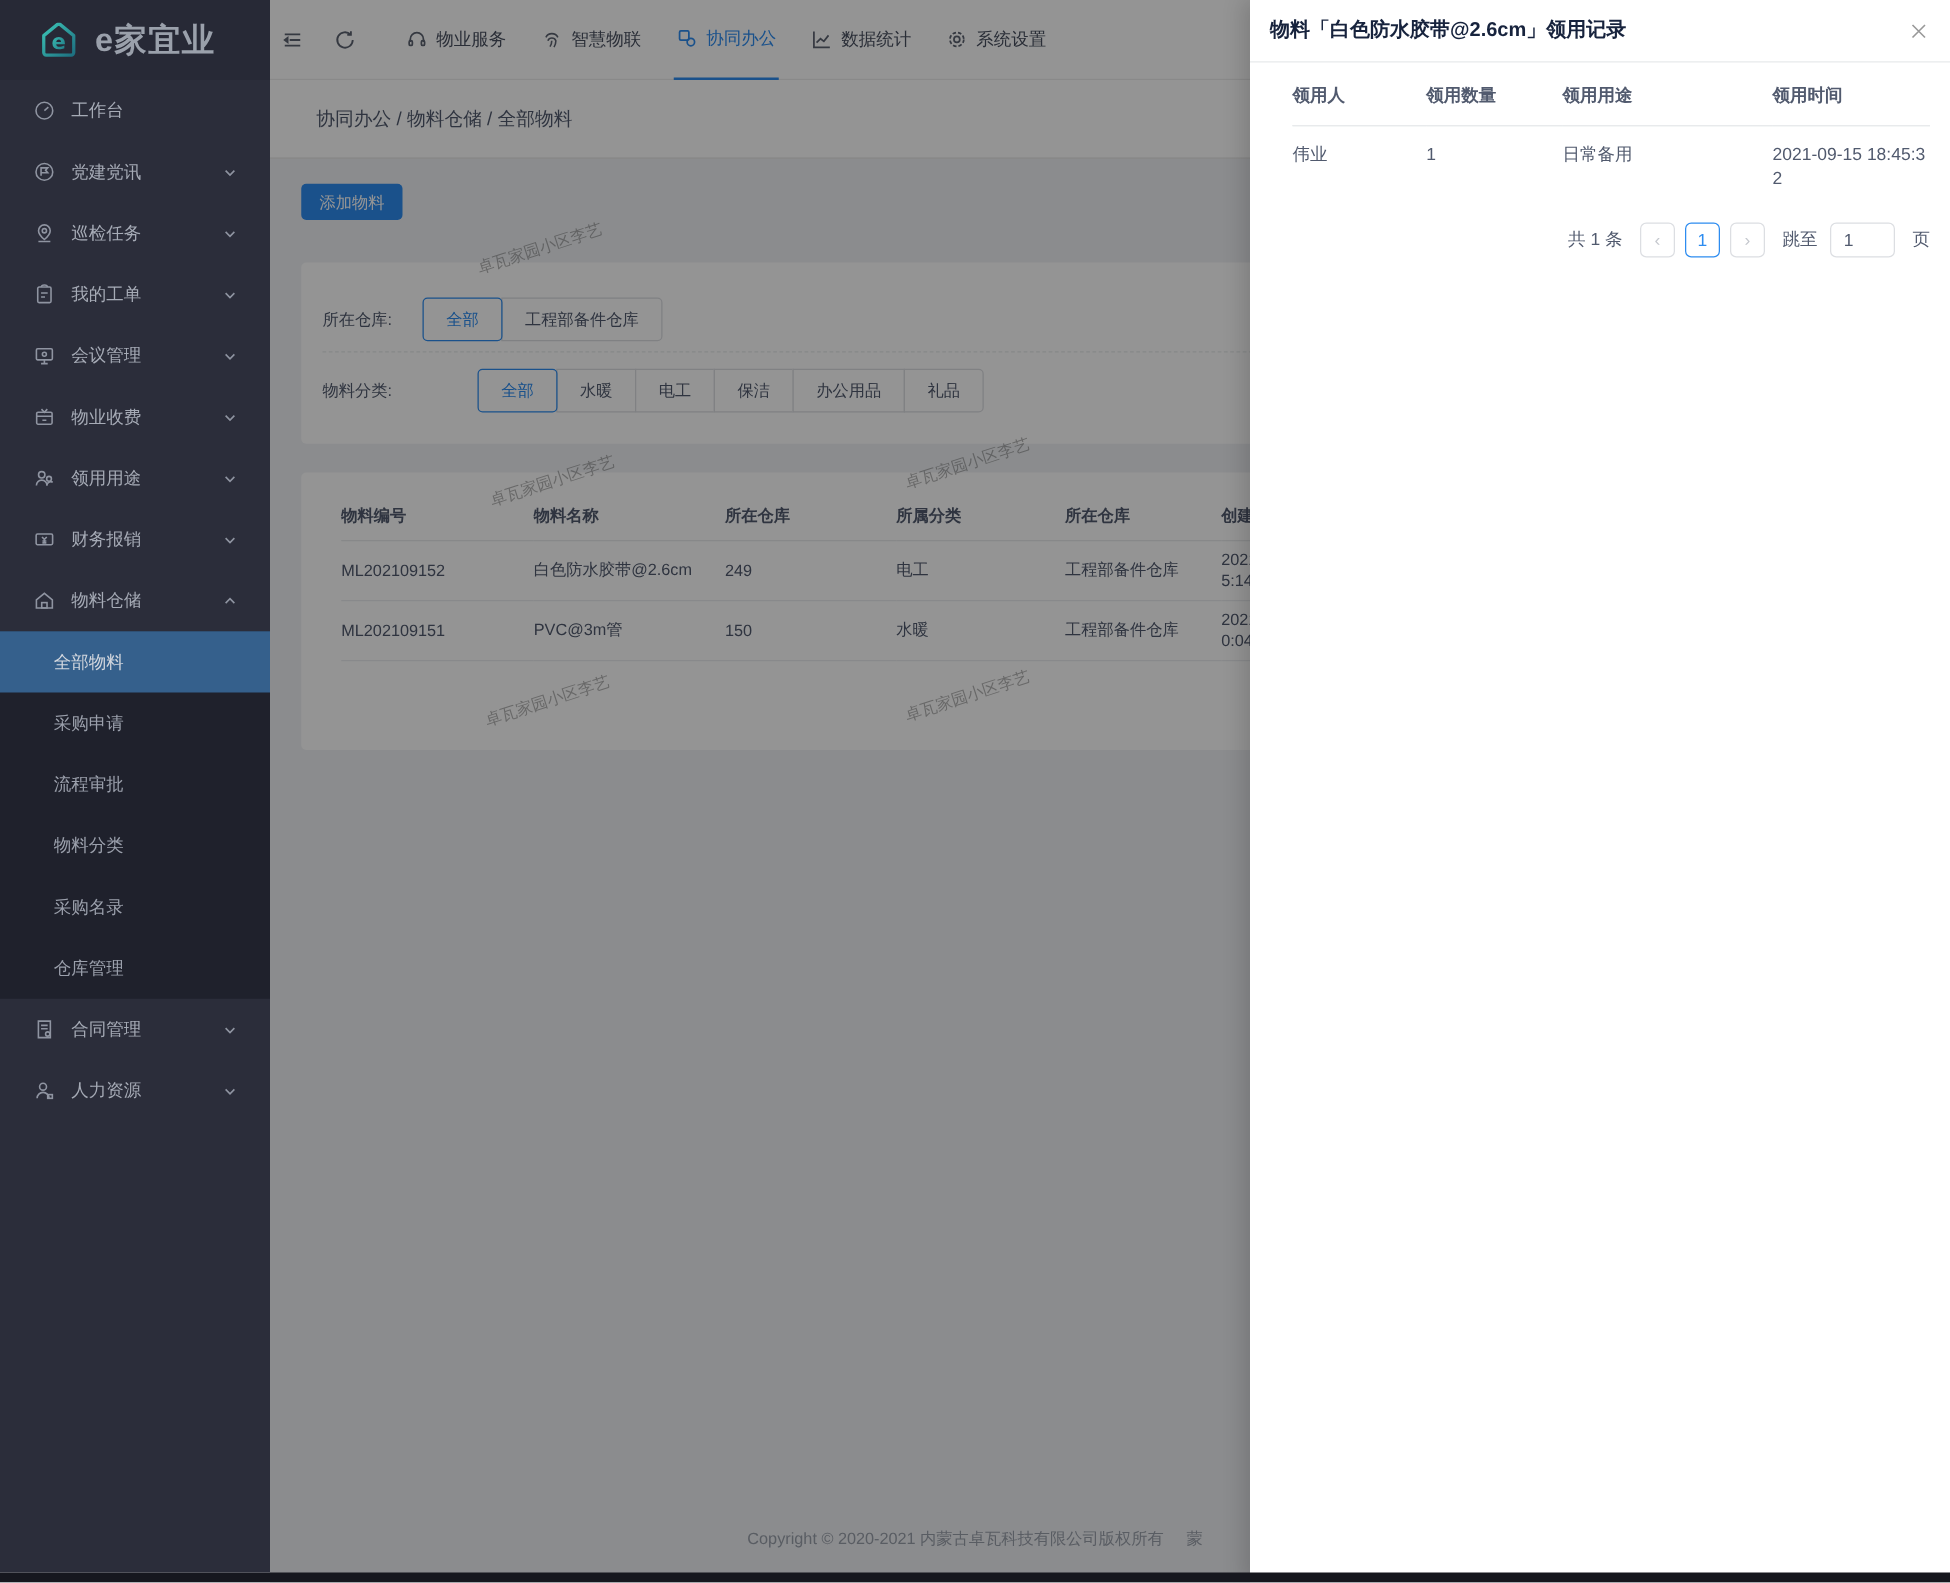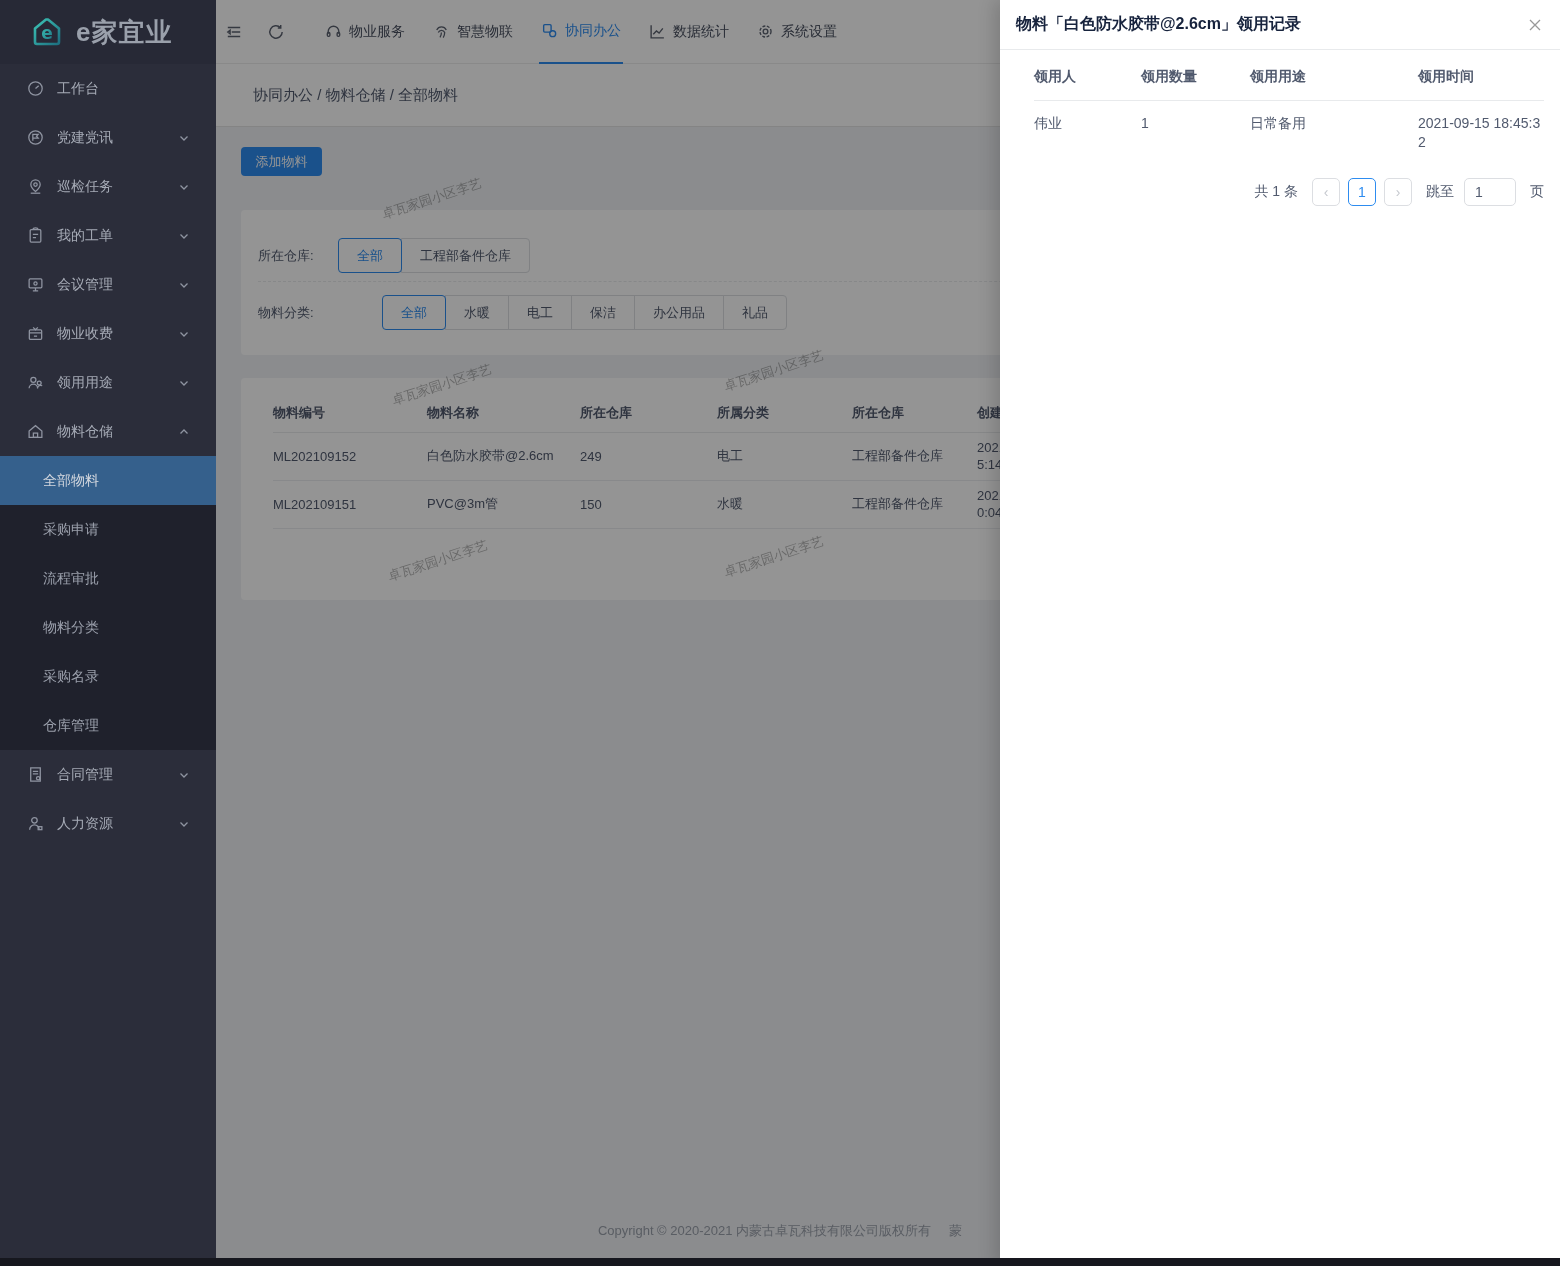--- a/index.html
+++ b/index.html
@@ -190,20 +190,34 @@
       <div class="nav-item">
         <span class="icon">
             <svg width="17" height="17" viewBox="0 0 16 16" fill="none" stroke="#8f94a1" stroke-width="1.2">
               <circle cx="6" cy="5.5" r="2.4"></circle>
               <path d="M2 13.5 a4 4 0 0 1 8 0"></path>
               <circle cx="11.5" cy="8.5" r="1.8"></circle>
               <path d="M9.8 13.5 a3 3 0 0 1 4.5 -2.4"></path>
             </svg>
           </span>
         <span class="lbl">领用用途</span>
+        <span class="chev">
+            <svg width="12" height="12" viewBox="0 0 12 12" fill="none" stroke="#8f94a1" stroke-width="1.3">
+              <path d="M2.5 4.5 L6 8 L9.5 4.5"></path>
+            </svg>
+          </span>
+      </div>
+      <div class="nav-item">
+        <span class="icon">
+            <svg width="17" height="17" viewBox="0 0 16 16" fill="none" stroke="#8f94a1" stroke-width="1.2">
+              <rect x="1.8" y="4" width="12.4" height="8" rx="1"></rect>
+              <path d="M6.2 6.2 L8 8 l1.8 -1.8 M8 8 v2.5 M6.5 9.2 h3 M6.5 10.6 h3"></path>
+            </svg>
+          </span>
+        <span class="lbl">财务报销</span>
         <span class="chev">
             <svg width="12" height="12" viewBox="0 0 12 12" fill="none" stroke="#8f94a1" stroke-width="1.3">
               <path d="M2.5 4.5 L6 8 L9.5 4.5"></path>
             </svg>
           </span>
       </div>
       <div class="nav-item">
         <span class="icon">
             <svg width="17" height="17" viewBox="0 0 16 16" fill="none" stroke="#8f94a1" stroke-width="1.2">
               <path d="M2 7.5 L8 2.5 L14 7.5 V13.5 H2 Z"></path>

